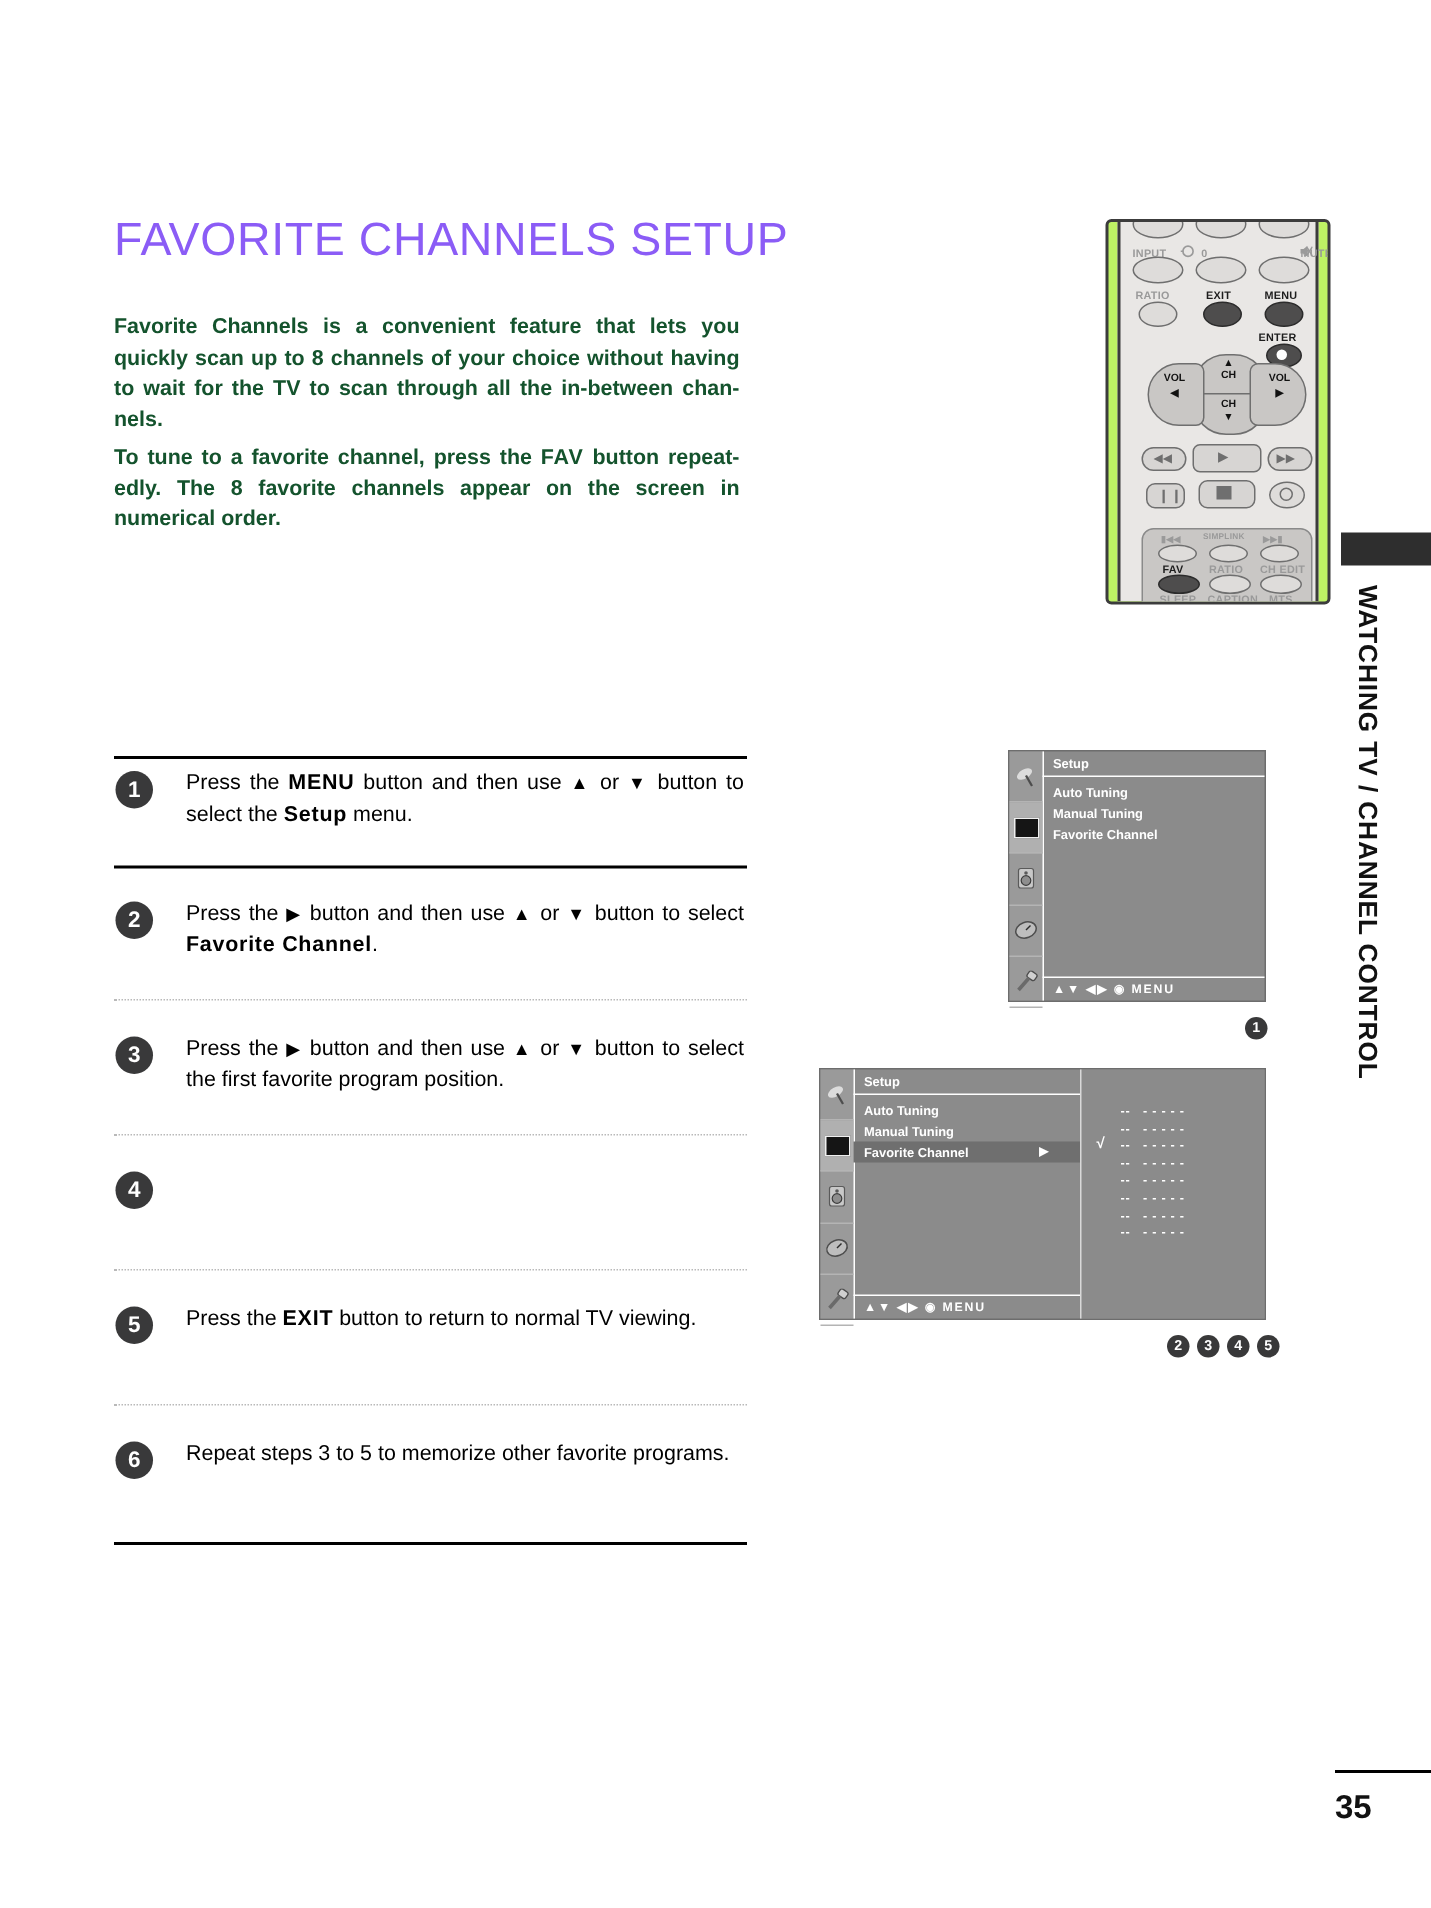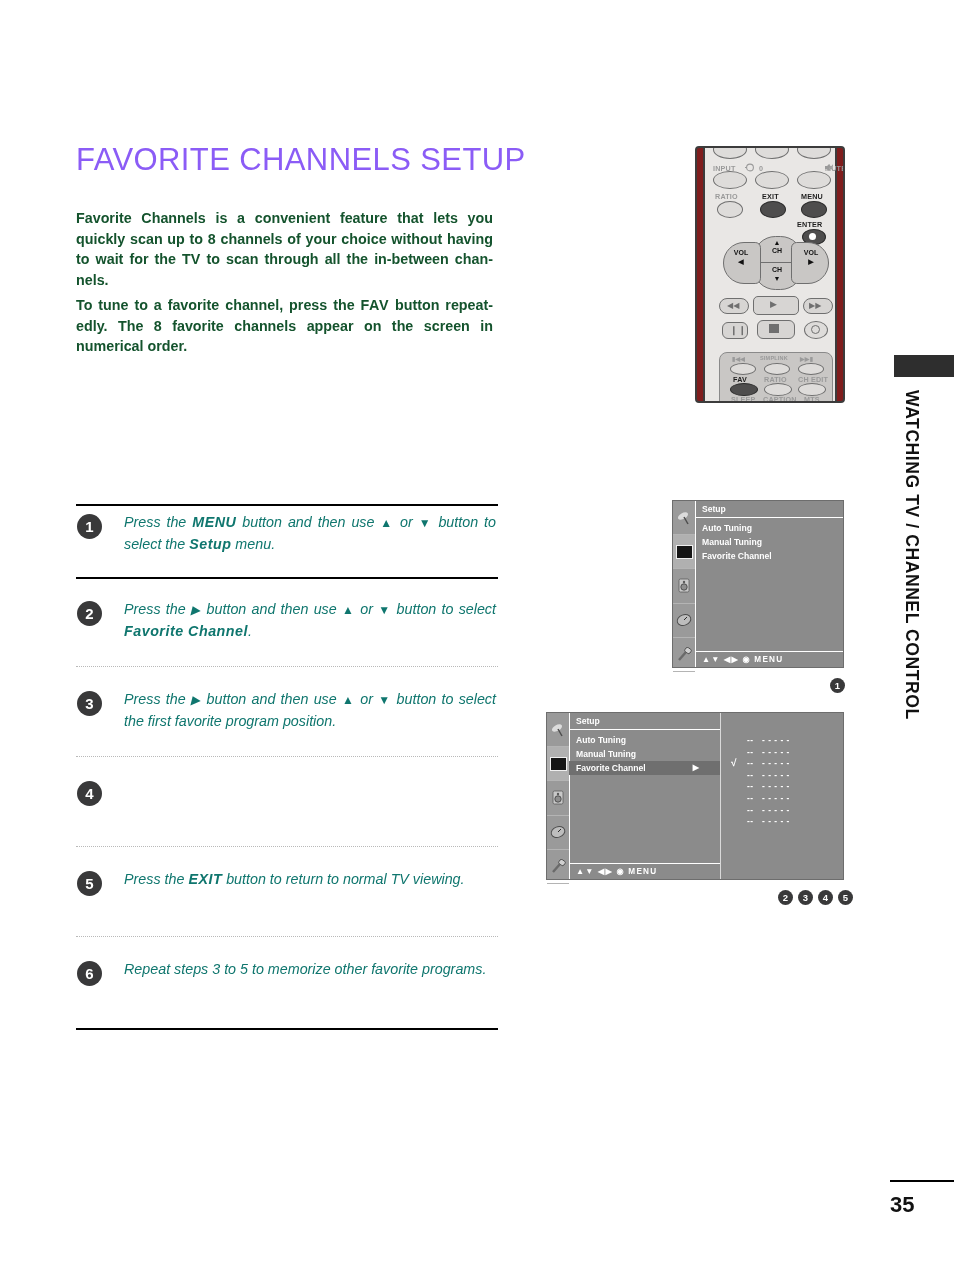--- a/index.html
+++ b/index.html
@@ -83,23 +83,22 @@
     font-weight: 700;
     display: flex;
     align-items: center;
     justify-content: center;
     line-height: 1;
   }
   .step-text {
     font-size: 14.3px;
     line-height: 21px;
     text-align: justify;
-    color: #0f766e;
+    color: #000000;
     padding-right: 2px;
-    font-style: italic;
   }
   .step-text .kbd {
     font-weight: 800;
     letter-spacing: 0.5px;
   }
   .step-text .arr { font-size: 12px; }
   .sep-solid {
     height: 2px;
     background: #000;
     margin: 13px 0 20px 0;
@@ -150,25 +149,25 @@
     width: 46px;
     text-align: left;
     font-size: 22px;
     font-weight: 700;
     color: #111;
   }
 
   
   .remote {
     position: absolute;
-    left: 695px;
+    left: 737px;
     top: 146px;
     width: 146px;
     height: 253px;
-    background: #7f1d1d;
+    background: #bef264;
     border: 2px solid #3c3c3c;
     border-radius: 4px;
     overflow: hidden;
   }
   .remote-inner {
     position: absolute;
     left: 6px;
     top: 0;
     right: 6px;
     bottom: 0;

